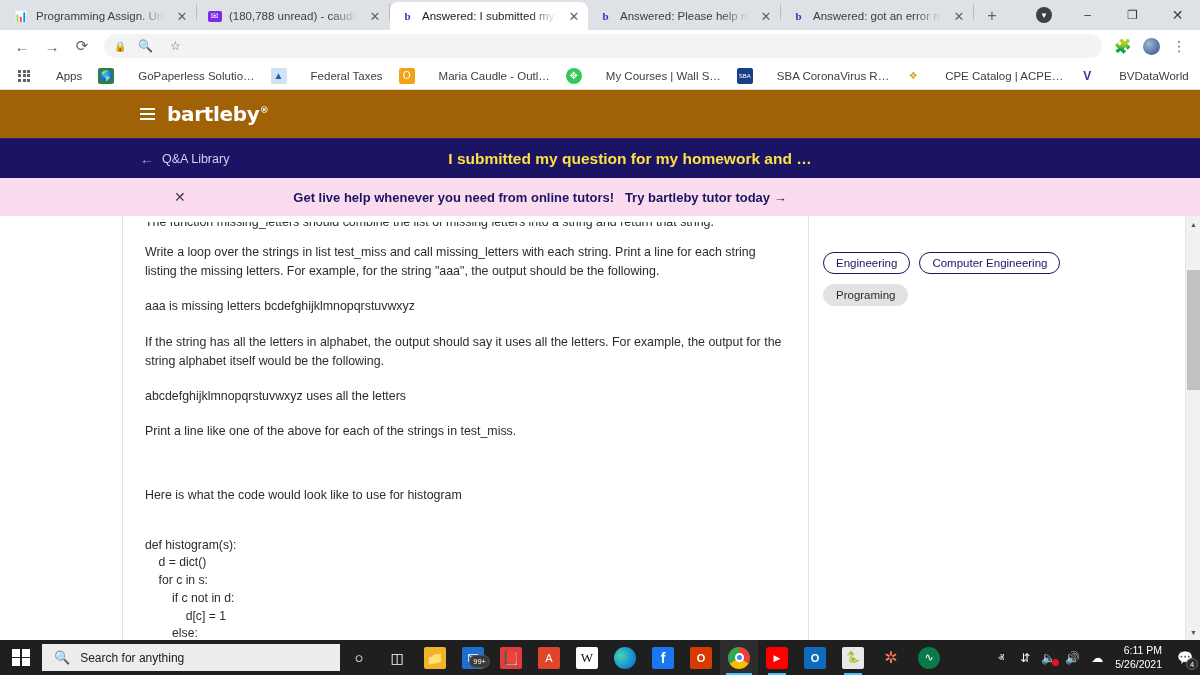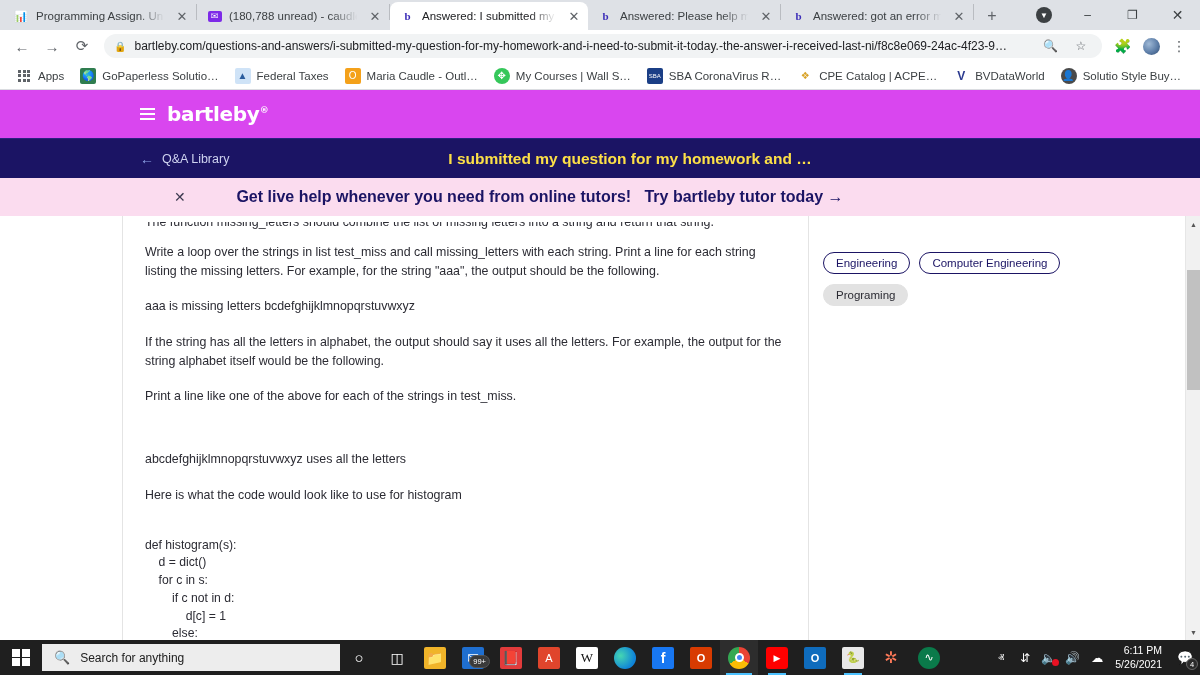--- a/index.html
+++ b/index.html
@@ -72,33 +72,33 @@
   .omni-icon { width: 22px; height:22px; display:flex;align-items:center;justify-content:center;
                color:#5f6368; font-size:12px; }
   .tb-icon { width: 26px; height: 26px; display:flex; align-items:center; justify-content:center;
              color:#5f6368; font-size: 14px; }
   .avatar-globe { width:17px; height:17px; border-radius:50%;
       background: radial-gradient(circle at 35% 35%, #9fb9d6 0%, #5d7ea8 55%, #2e4a6e 100%); }
 
   
   .bookmarks { height: 28px; background:#ffffff; display:flex; align-items:center;
                padding: 0 8px; gap: 0px; border-bottom: 1px solid #dadce0; }
-  .bm { display:flex; align-items:center; gap:6px; padding: 2px 8px; font-size: 11.5px; color:#3c4043;
+  .bm { display:flex; align-items:center; gap:24px; padding: 2px 8px; font-size: 11.5px; color:#3c4043;
         white-space:nowrap; }
   .bm .bmicon { width:16px;height:16px;flex:0 0 16px;display:flex;align-items:center;justify-content:center;
                 font-size:10px; border-radius:2px; }
   .apps-grid { display:grid; grid-template-columns: repeat(3, 3px); grid-template-rows: repeat(3, 3px);
                gap:1.5px; }
   .apps-grid i { width:3px; height:3px; background:#5f6368; display:block; }
 
   
   .page { position:relative; width:1200px; height:550px; background:#ffffff; overflow:hidden; }
 
   .bartleby-header {
-    height: 48px; background:#d946ef; display:flex; align-items:center; padding: 0 0 0 0;
+    height: 48px; background:#a16207; display:flex; align-items:center; padding: 0 0 0 0;
     position:relative;
   }
   .hamburger { margin-left: 140px; display:flex; flex-direction:column; gap:3px; }
   .hamburger i { width:15px; height:2px; background:#fff; display:block; }
   .brand { color:#fff; font-size:20px; font-weight:700; margin-left:12px; letter-spacing:-0.3px;
            font-family:"DejaVu Sans", sans-serif; }
   .brand sup { font-size:9px; vertical-align: super; }
   .searchbar {
     position:absolute; left: 325px; top: 103px; width: 460px; height: 26px; background:#fff;
     display:flex; align-items:center; gap:8px; padding: 0 10px; font-size:12.5px; color:#6e6e6e;
@@ -122,21 +122,21 @@
   .subheader { height: 40px; background:#1b1464; border-top: 1px solid #2a2080;
                position:relative; display:flex; align-items:center; }
   .qa-link { position:absolute; left:140px; color:#cfd3f0; font-size:12.5px;
              display:flex; align-items:center; gap:8px; }
   .qa-link .arrow { color:#8fa4e8; font-size:14px; }
   .page-title { width:100%; text-align:center; color:#fde047; font-size:15.5px; font-weight:700;
                 padding-left: 60px; }
 
   .promo { height:38px; background:#fbdcef; display:flex; align-items:center; position:relative; }
   .promo .x { position:absolute; left:174px; color:#3d3a50; font-size:14px; }
-  .promo .ptext { width:100%; text-align:center; color:#1b1464; font-size:16px; font-weight:600;
+  .promo .ptext { width:100%; text-align:center; color:#1b1464; font-size:13px; font-weight:600;
                   padding-right:120px; }
   .promo .ptext .cta { font-weight:700; }
   .promo .ptext .parr { font-weight:400; }
 
   .body-area { position:relative; height: 424px; background:#fff; display:flex; }
   .content-col {
     width: 687px; margin-left: 122px; border-left:1px solid #e4e4e4; border-right:1px solid #e4e4e4;
     padding: 6px 22px 0 22px; color:#2b2b33; font-size:12.4px; line-height:1.55;
     overflow:hidden; position:relative;
   }
@@ -246,21 +246,20 @@
       <div class="win-btn close">✕</div>
     </div>
   </div>
 
   <div class="toolbar">
     <div class="nav-btn">←</div>
     <div class="nav-btn">→</div>
     <div class="nav-btn">⟳</div>
     <div class="omnibox">
       <span class="lock">🔒</span>
-      <span class="urltext">bartleby.com/questions-and-answers/i-submitted-my-question-for-my-homework-and-i-need-to-submit-it-today.-the-answer-i-received-last-ni/f8c8e069-24ac-4f23-9…</span>
       <span class="omni-icon">🔍</span>
       <span class="omni-icon">☆</span>
     </div>
     <div class="tb-icon">🧩</div>
     <div class="tb-icon">
         <span class="avatar-globe"></span>
       </div>
     <div class="tb-icon">⋮</div>
   </div>
 
@@ -359,22 +358,22 @@
 
     <div class="body-area">
 
       <div class="content-col">
         <div class="clip-line">
           <span>The function missing_letters should combine the list of missing letters into a string and return that string.</span>
         </div>
         <p>Write a loop over the strings in list test_miss and call missing_letters with each string. Print a line for each string listing the missing letters. For example, for the string "aaa", the output should be the following.</p>
         <p>aaa is missing letters bcdefghijklmnopqrstuvwxyz</p>
         <p>If the string has all the letters in alphabet, the output should say it uses all the letters. For example, the output for the string alphabet itself would be the following.</p>
+        <p>abcdefghijklmnopqrstuvwxyz uses all the letters</p>
         <p style="margin-bottom:44px;">Print a line like one of the above for each of the strings in test_miss.</p>
-        <p>abcdefghijklmnopqrstuvwxyz uses all the letters</p>
         <p style="margin-bottom:32px;">Here is what the code would look like to use for histogram</p>
         <div class="code">def histogram(s):
     d = dict()
     for c in s:
         if c not in d:
             d[c] = 1
         else:
             d[c] += 1
     return d</div>
       </div>

